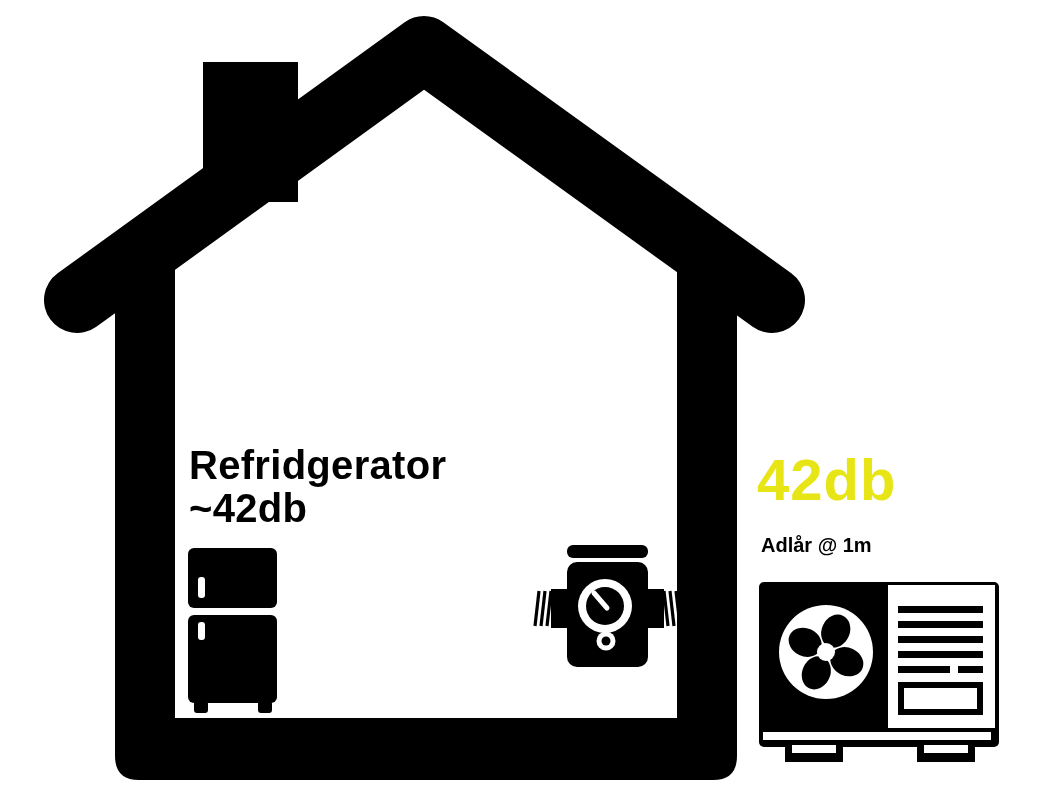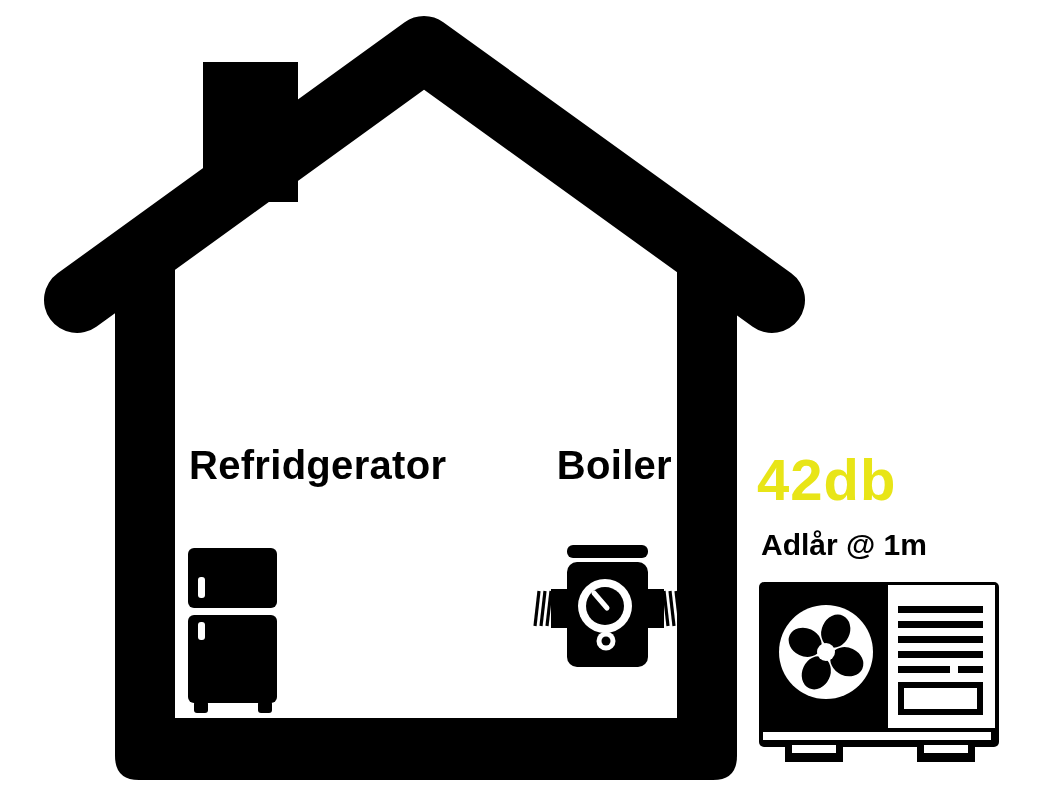--- a/index.html
+++ b/index.html
@@ -29,21 +29,21 @@
   }
   .label-fridge{left:189px;top:444px;text-align:left;}
   .label-boiler{right:376px;top:444px;text-align:right;}
   .pump-value{
     position:absolute;left:757px;top:437px;
     font-weight:800;font-size:58px;line-height:86px;
     letter-spacing:1px;color:var(--accent);white-space:nowrap;
   }
   .pump-caption{
     position:absolute;left:761px;top:529px;
-    font-weight:800;font-size:30px;line-height:32px;
+    font-weight:800;font-size:20px;line-height:32px;
     color:var(--ink);white-space:nowrap;
   }
 </style>
 </head>
 <body>
 
 <div class="canvas">
 
   <svg width="1048" height="800" viewBox="0 0 1048 800" aria-hidden="true">
 
@@ -115,22 +115,22 @@
         <rect class="ink" x="785" y="745" width="58" height="17"></rect>
         <rect class="paper" x="792" y="745" width="44" height="8"></rect>
         <rect class="ink" x="917" y="745" width="58" height="17"></rect>
         <rect class="paper" x="924" y="745" width="44" height="8"></rect>
       </g>
     </g>
   </svg>
 
   <div class="label label-fridge">
     <div>Refridgerator</div>
+    <div>~42db</div>
   </div>
 
   <div class="label label-boiler">
-    <div>Boiler</div>
   </div>
 
   <div class="pump-value">42db</div>
   <div class="pump-caption">Adlår @ 1m</div>
 
 </div>
 
 </body></html>

